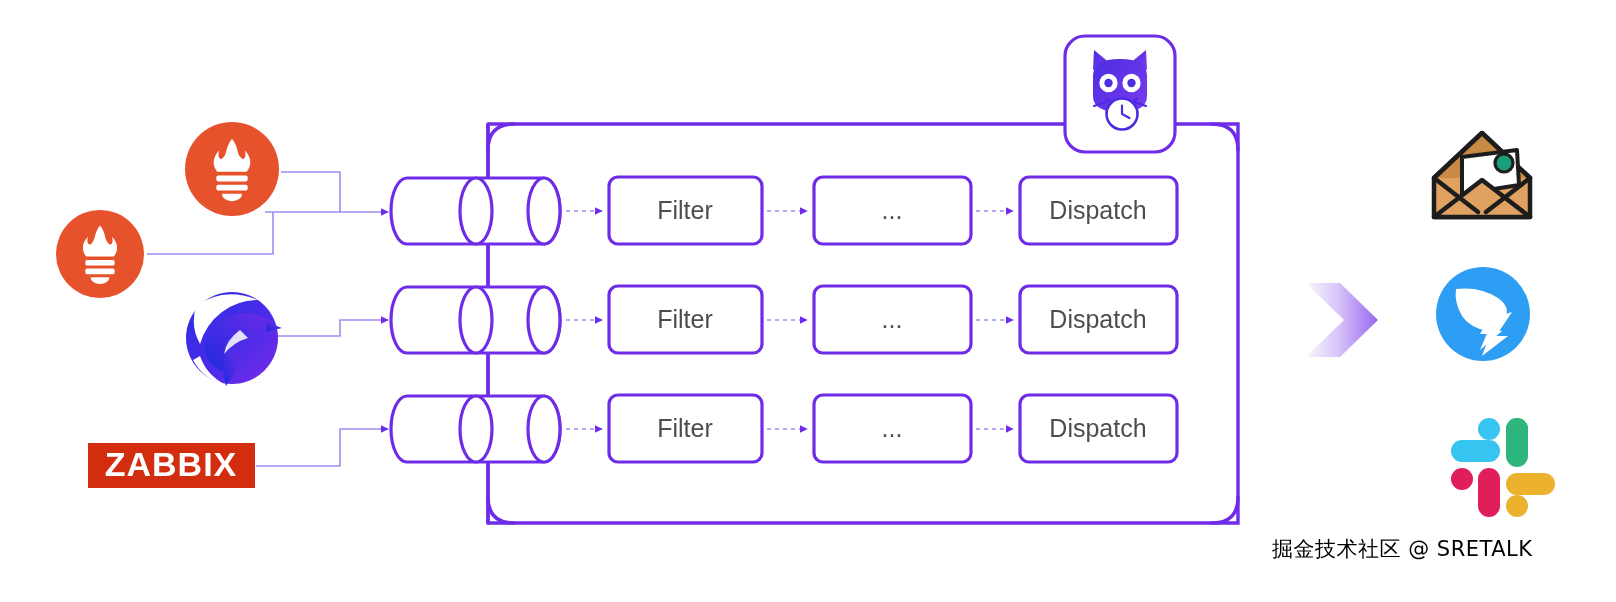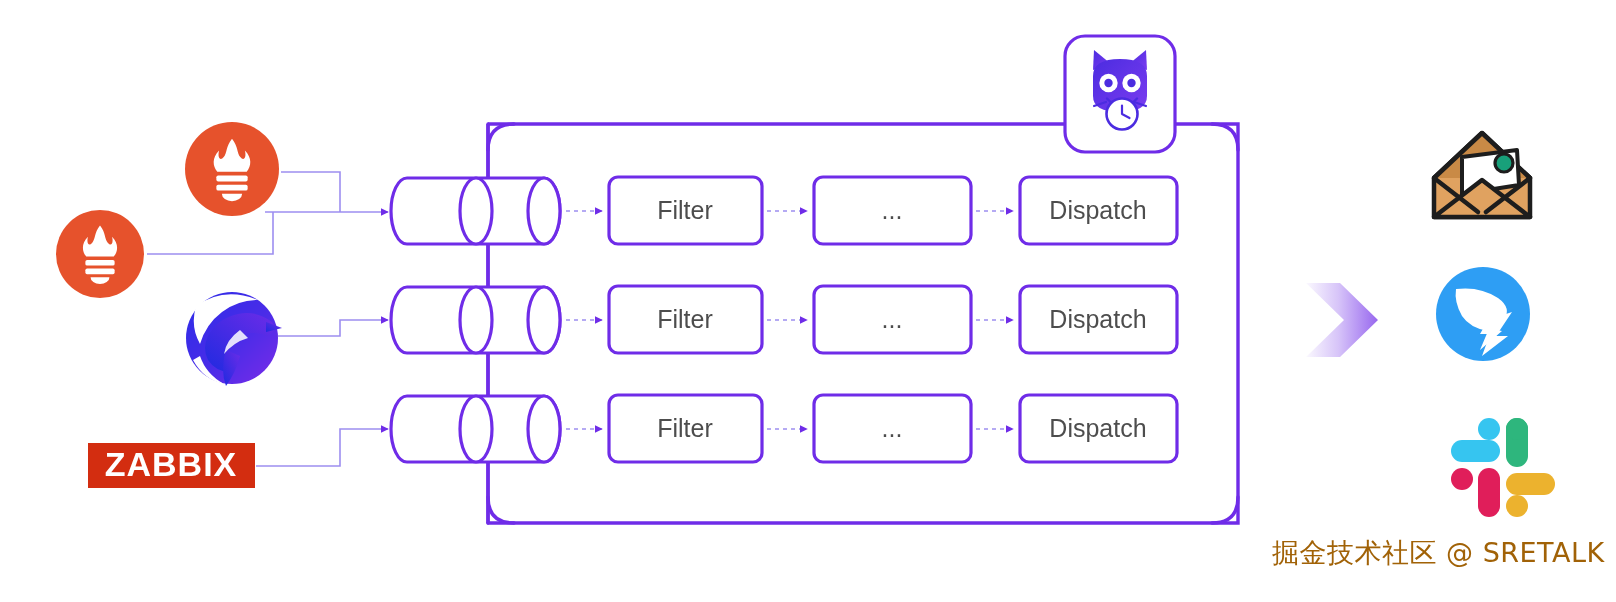--- a/index.html
+++ b/index.html
@@ -13,22 +13,22 @@
   #stage{position:absolute;left:10px;top:0;width:1616px;height:450px;border-radius:11px;}
   svg.layer{position:absolute;left:0;top:0;width:1616px;height:602px;overflow:visible;}
   .node-label{
     font-family:"Liberation Sans","DejaVu Sans",sans-serif;
     font-size:25px;fill:#4d4d4d;
     dominant-baseline:middle;text-anchor:middle;
   }
   .watermark{
     position:absolute;
     font-family:"DejaVu Sans","Liberation Sans",sans-serif;
-    font-size:27px;
-    color:#a16207;
+    font-size:21px;
+    color:#000000;
     white-space:nowrap;
     letter-spacing:0.5px;
   }
 </style>
 </head>
 <body>
 
 <div id="stage">
 
   <svg class="layer" viewBox="0 0 1616 602">

